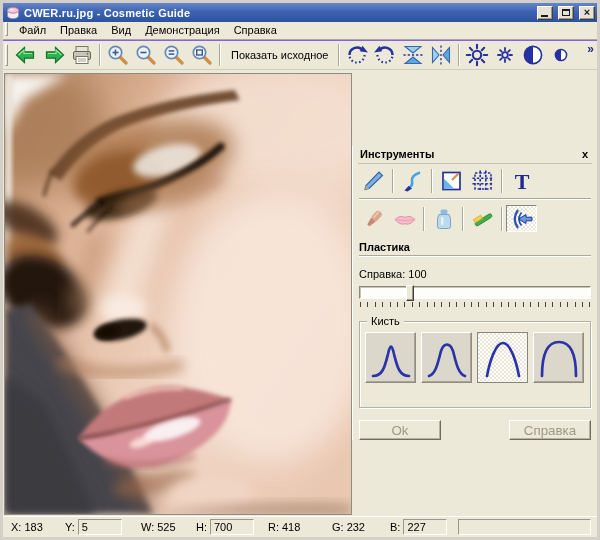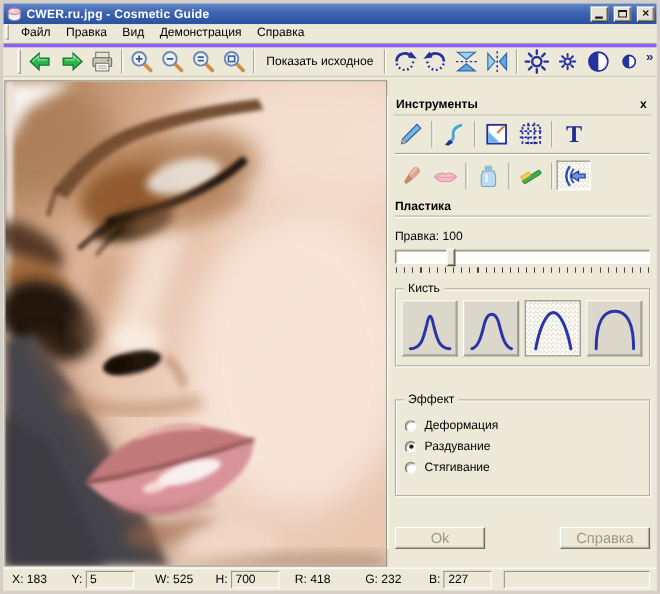--- a/index.html
+++ b/index.html
@@ -25,21 +25,21 @@
   .glyph-close{font-size:11px;font-weight:bold;color:#1a1a1a;line-height:1;}
   
   .menubar{height:18px;flex:0 0 18px;display:flex;align-items:flex-start;
     border-bottom:1px solid #aca899;padding-left:1px;background:#ece9d8;}
   .grip{width:3px;height:14px;margin:0 4px 0 1px;background:#ece9d8;
     border-top:1px solid #fff;border-left:1px solid #fff;
     border-right:1px solid #9a9689;border-bottom:1px solid #9a9689;}
   .menu-item{padding:2px 7px;cursor:default;}
   
   .toolbar{height:30px;flex:0 0 30px;display:flex;align-items:center;
-    border-top:3px solid #8b5cf6;border-bottom:1px solid #d0ccbe;background:#ece9d8;padding-left:12px;}
+    border-top:1px solid #8b5cf6;border-bottom:1px solid #d0ccbe;background:#ece9d8;padding-left:1px;}
   .tgrip{width:3px;height:22px;margin:0 4px 0 1px;background:#ece9d8;
     border-top:1px solid #fff;border-left:1px solid #fff;
     border-right:1px solid #9a9689;border-bottom:1px solid #9a9689;}
   .tbtn{width:28px;height:26px;display:flex;align-items:center;justify-content:center;flex:0 0 auto;}
   .tsep{width:2px;height:22px;margin:0 3px;border-left:1px solid #aca899;border-right:1px solid #fff;flex:0 0 auto;}
   .show-orig{height:24px;padding:0 7px;display:flex;align-items:center;white-space:nowrap;}
   .overflow{margin-left:auto;margin-right:3px;color:#24307c;font-weight:bold;font-size:12px;align-self:flex-start;padding-top:1px;}
   
   .main{flex:1;display:flex;overflow:hidden;align-items:center;}
   .photo-wrap{flex:0 0 349px;padding:1px 0 0 1px;}
@@ -62,21 +62,21 @@
   .size-row{margin:9px 1px 3px;}
   .slider{position:relative;height:13px;margin:3px 1px 0;background:#fdfdf9;
     border:1px solid #8a877c;border-right-color:#fff;border-bottom-color:#fff;
     box-shadow:inset 1px 1px 0 #c9c5b6;}
   .slider-thumb{position:absolute;top:-2px;width:8px;height:16px;background:#ece9d8;
     border:1px solid #403e38;border-top-color:#fff;border-left-color:#fff;
     box-shadow:inset -1px -1px 0 #9a9689;}
   .ticks{height:5px;margin:3px 2px 0;
     background:repeating-linear-gradient(90deg,#444 0 1px,transparent 1px 7.4px);}
   .groupbox{position:relative;border:1px solid #b3afa1;box-shadow:inset 1px 1px 0 #fff,1px 1px 0 #fff;
-    margin:14px 1px 16px;padding:10px 5px 8px;}
+    margin:14px 1px 0;padding:10px 5px 24px;}
   .groupbox .legend{position:absolute;top:-7px;left:7px;background:#ece9d8;padding:0 4px;}
   .brush-row{display:flex;gap:5px;}
   .brush-btn{width:51px;height:51px;background:#dbd7ca;
     border:1px solid #8f8c82;border-top-color:#fff;border-left-color:#fff;
     box-shadow:inset -1px -1px 0 #a8a496;
     display:flex;align-items:center;justify-content:center;padding:0;}
   .brush-btn.selected{background-color:#f6f5ee;
     background-image:repeating-conic-gradient(#ffffff 0% 25%,#e9e6d7 25% 50%);
     background-size:4px 4px;
     border:1px solid #8a877c;box-shadow:none;}
@@ -433,21 +433,21 @@
             <path d="M12.5,5.5 Q7.5,12 12.5,18.5" stroke="#2a50b8" stroke-width="1.7" fill="none"></path>
             <polygon points="9.5,12 17,7.5 17,10.2 23,10.2 23,13.8 17,13.8 17,16.5" fill="#6a96dd" stroke="#1a3a9a" stroke-width="1"></polygon>
           </svg>
         </div>
       </div>
 
       <div class="sect-title">Пластика</div>
       <div class="hline"></div>
 
       <div class="size-row">
-        <span>Правка:</span>
+        <span>Справка:</span>
         <span>100</span>
       </div>
       <div class="slider">
         <div class="slider-thumb" style="left:20%;"></div>
       </div>
       <div class="ticks"></div>
 
       <div class="groupbox">
         <span class="legend">Кисть</span>
         <div class="brush-row">
@@ -467,35 +467,20 @@
             </svg>
           </button>
           <button class="brush-btn">
             <svg width="46" height="44" viewBox="0 0 46 44">
               <path d="M6,40 C6,16 12,6 23,6 C34,6 40,16 40,40" fill="none" stroke="#2a34a8" stroke-width="2.7" stroke-linecap="round"></path>
             </svg>
           </button>
         </div>
       </div>
 
-      <div class="groupbox" style="padding-bottom:12px;">
-        <span class="legend">Эффект</span>
-        <div class="radio-row">
-          <span class="radio"></span>
-          <span>Деформация</span>
-        </div>
-        <div class="radio-row">
-          <span class="radio checked"></span>
-          <span>Раздувание</span>
-        </div>
-        <div class="radio-row">
-          <span class="radio"></span>
-          <span>Стягивание</span>
-        </div>
-      </div>
 
       <div class="btn-row">
         <button class="btn">Ok</button>
         <button class="btn">Справка</button>
       </div>
     </div>
   </div>
 
   <div class="statusbar">
     <div class="sseg" style="width:54px;">

